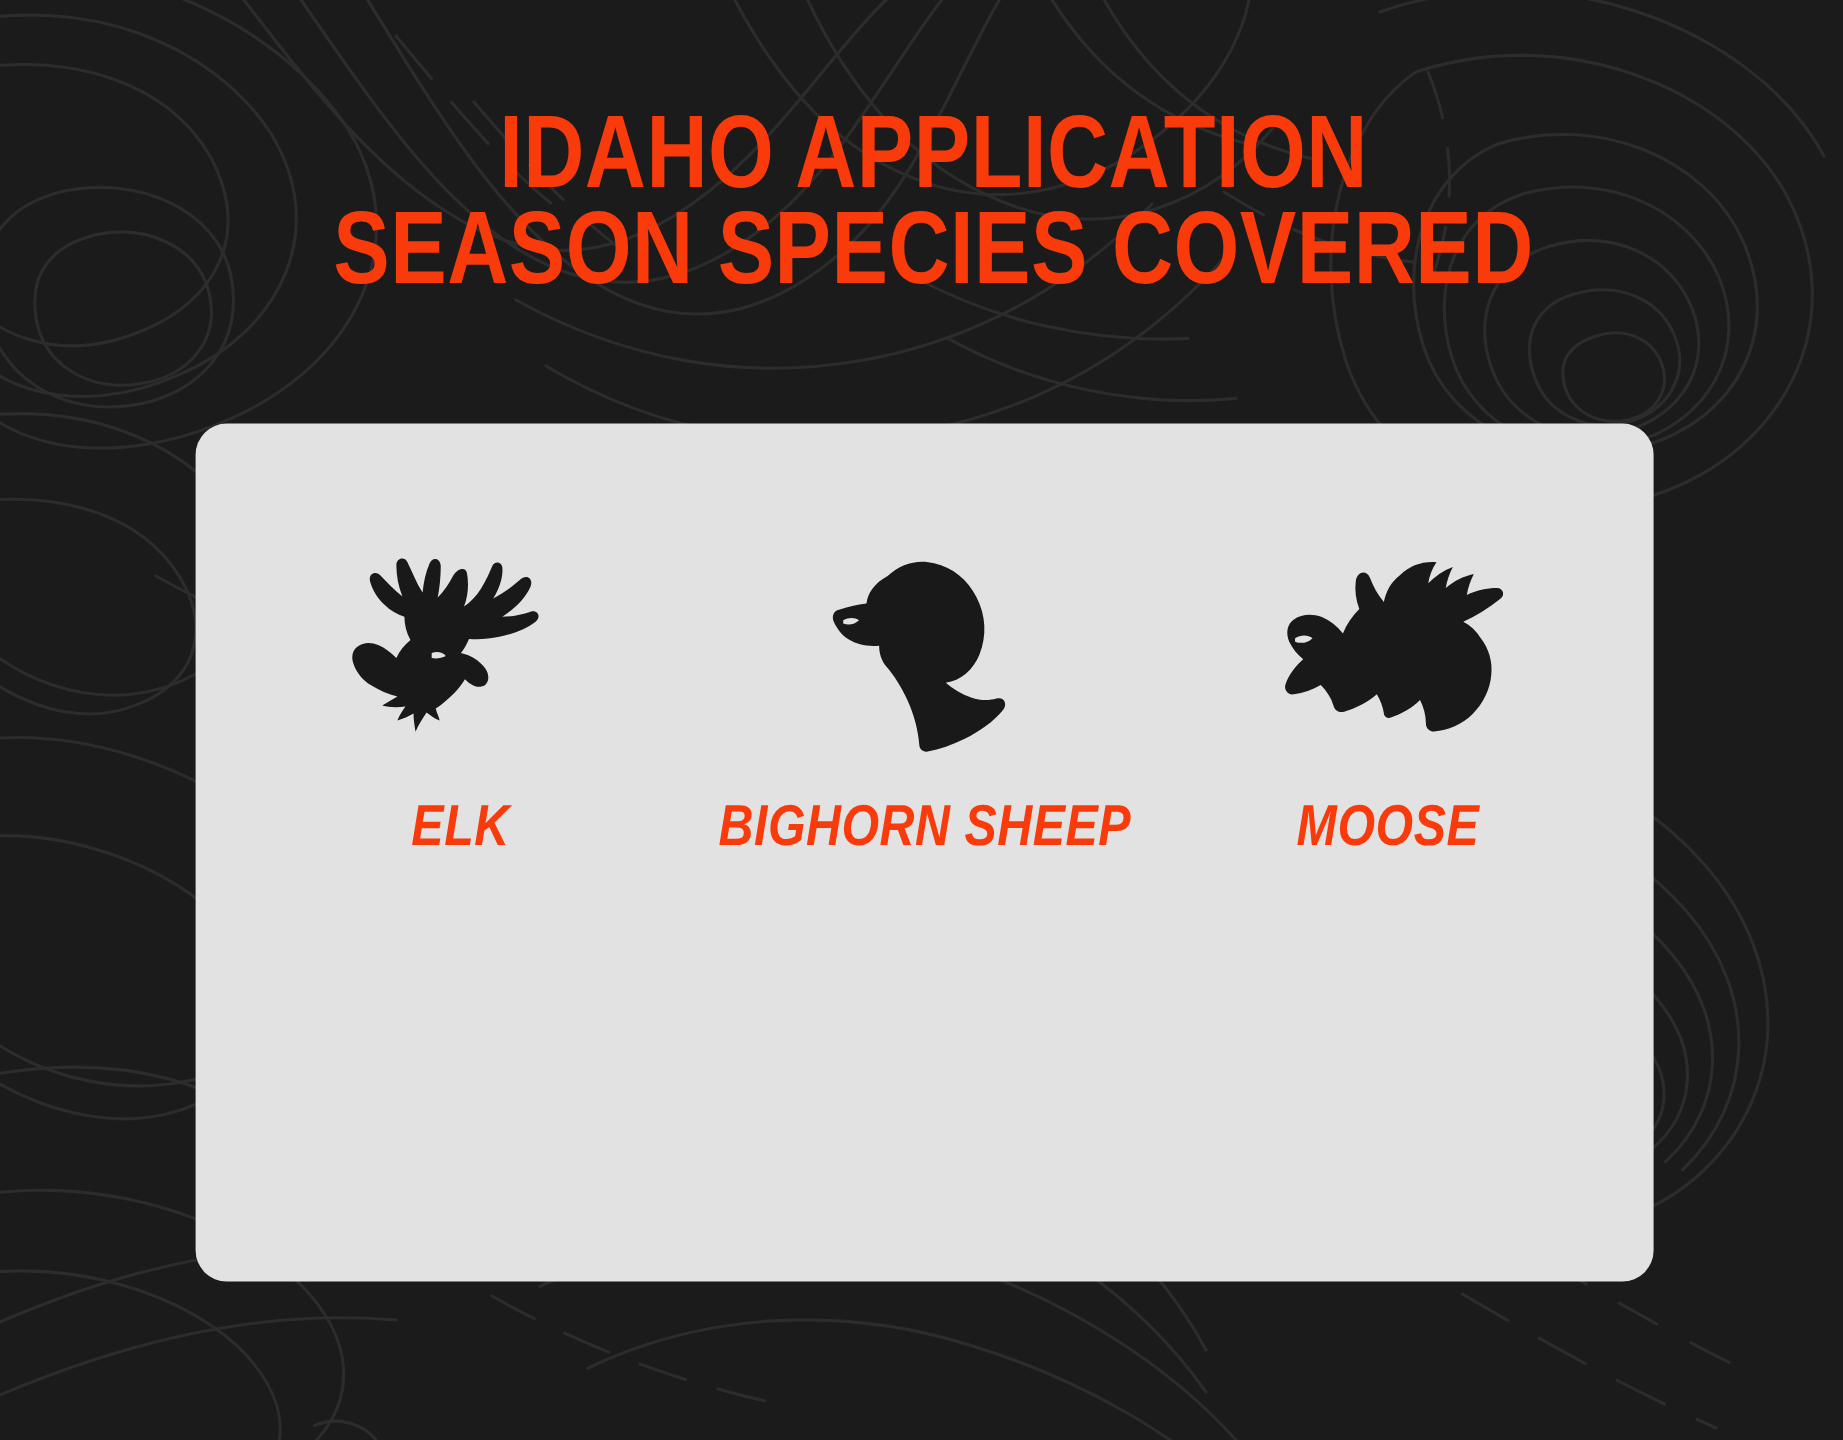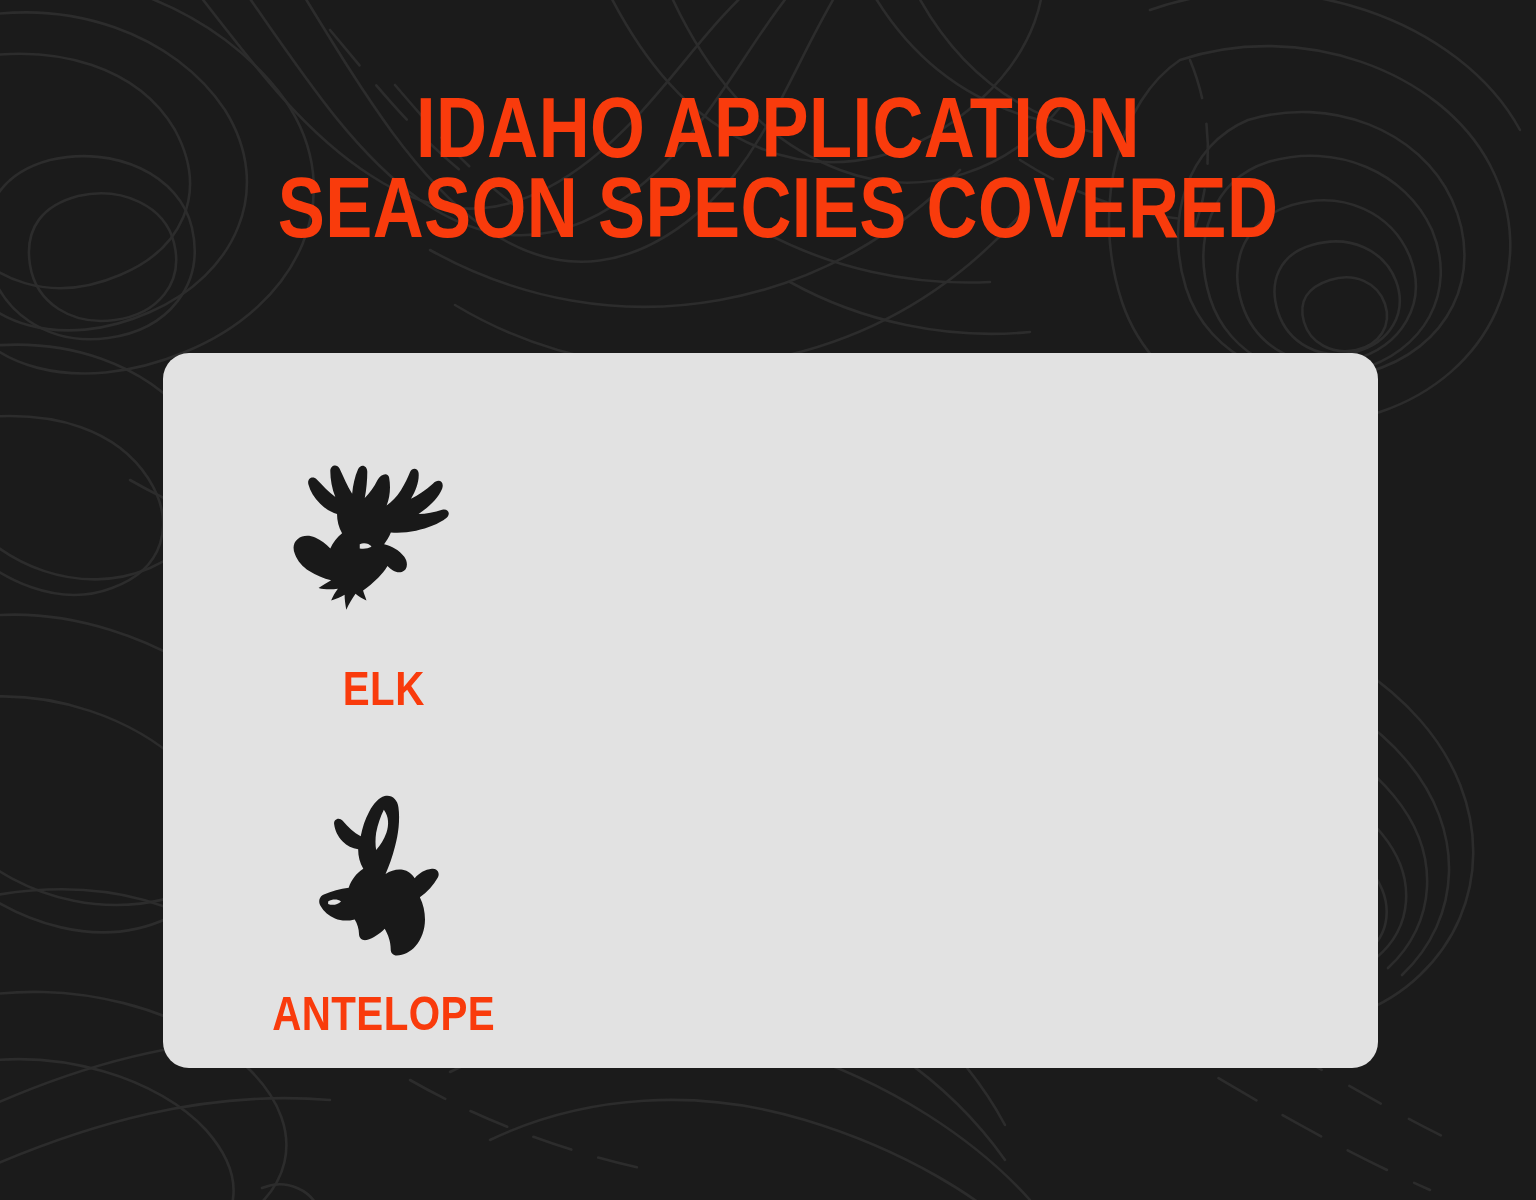--- a/index.html
+++ b/index.html
@@ -68,25 +68,25 @@
     z-index: 2;
     box-sizing: border-box;
     padding: 34px 28px 30px 28px;
     display: flex;
     flex-direction: column;
     justify-content: space-around;
   }
 
   .species-row {
     display: flex;
-    flex-direction: column;
-    align-items: flex-start;
+    align-items: flex-end;
     justify-content: space-around;
     width: 100%;
     height: 50%;
+    font-style: italic;
   }
 
   .species-cell {
     display: flex;
     flex-direction: column;
     align-items: center;
     justify-content: flex-end;
     width: 33.33%;
     height: 100%;
   }
@@ -232,45 +232,61 @@
                      C62,74 55,70 49,64 C42,57 37,49 35,41 C33,34 40,30 45,35
                      C52,42 59,50 67,56 C63,46 61,35 61,25 C61,18 69,16 72,22
                      C77,32 81,43 87,52 C88,42 90,32 94,23 C97,16 105,18 105,26
                      C105,36 104,47 102,57 C108,51 113,44 117,36 C121,28 130,26 131,33 Z"></path>
             <path d="M96,112 C101,110 107,111 110,115 C106,117 101,118 96,117 Z" fill="#E2E2E2"></path>
           </svg>
         </div>
         <div class="species-label">ELK</div>
       </div>
 
-
-
-    </div>
-
-    <div class="species-row row-2">
-
       <div class="species-cell">
         <div class="species-art">
-          <svg viewBox="0 0 170 210" xmlns="http://www.w3.org/2000/svg">
-            <path d="M86,14 C94,12 101,18 102,27 C104,42 102,58 98,73 C95,85 91,96 87,105
-                     C93,101 100,99 107,100 C113,101 118,105 121,110 C126,104 133,100 141,99
-                     C147,98 151,104 148,109 C143,118 136,126 127,132 C131,140 133,149 133,158
-                     C133,170 129,181 122,189 C116,196 108,200 100,200 C96,200 93,197 93,193
-                     C93,184 90,176 86,169 C80,175 73,180 65,182 C60,183 56,180 56,175
-                     C56,169 54,163 51,158 C43,160 35,160 28,157 C21,154 15,149 11,142
-                     C8,137 10,131 15,129 C24,125 34,122 44,121 C47,112 53,104 61,99
-                     C57,92 55,84 55,76 C48,75 42,72 37,67 C31,61 28,54 27,47
-                     C26,41 33,38 37,43 C43,50 50,57 58,61 C60,51 63,41 68,32
-                     C73,23 79,16 86,14 Z
-                     M85,30 C81,38 78,47 76,57 C75,64 75,71 76,77 C81,72 85,65 88,57
-                     C91,48 91,38 85,30 Z"></path>
-            <path d="M20,137 C25,134 31,134 35,137 C31,141 25,142 20,140 Z" fill="#E2E2E2"></path>
+          <svg viewBox="0 0 210 210" xmlns="http://www.w3.org/2000/svg">
+            <path d="M70,34 C83,22 99,18 114,22 C132,26 146,38 154,54 C163,71 164,91 157,108
+                     C151,123 139,133 125,135 C132,141 140,146 149,149 C158,152 166,152 173,150
+                     C180,148 184,155 179,161 C170,172 157,181 143,188 C131,194 119,198 108,200
+                     C104,201 100,198 100,194 C99,180 95,165 89,152 C83,139 76,128 69,120
+                     C64,114 62,107 62,100 C51,101 41,99 33,94 C27,90 22,84 19,77
+                     C17,72 19,67 24,66 C32,63 41,61 50,60 C51,51 57,41 70,34 Z
+                     M102,47 C112,41 124,41 133,48 C143,55 148,68 146,81 C144,93 136,102 125,105
+                     C118,107 111,105 107,100 C113,98 119,93 122,86 C126,77 124,66 117,59
+                     C112,53 107,49 102,47 Z"></path>
+            <path d="M28,76 C33,73 39,73 43,76 C39,80 33,81 28,79 Z" fill="#E2E2E2"></path>
           </svg>
         </div>
-        <div class="species-label">ANTELOPE</div>
+        <div class="species-label">BIGHORN SHEEP</div>
       </div>
+
+      <div class="species-cell">
+        <div class="species-art">
+          <svg viewBox="0 0 220 190" xmlns="http://www.w3.org/2000/svg">
+            <path d="M120,30 C128,22 139,18 151,19 C147,25 145,31 144,37 C150,31 157,26 165,23
+                     C162,29 160,35 159,41 C166,35 174,31 183,29 C180,35 178,41 177,47
+                     C185,43 194,41 203,41 C208,41 210,47 206,50 C196,58 185,65 174,70
+                     C180,73 185,78 189,84 C196,93 199,104 198,115 C197,128 191,140 182,149
+                     C173,158 161,163 149,164 C145,164 142,161 142,157 C142,150 140,143 137,137
+                     C130,144 121,149 112,152 C109,153 106,151 106,148 C105,142 103,137 100,132
+                     C92,139 82,144 72,147 C68,148 64,146 63,142 C61,135 57,129 52,124
+                     C45,128 37,131 29,132 C24,133 20,128 22,123 C25,115 30,108 37,102
+                     C32,98 28,93 25,87 C22,80 23,72 29,68 C36,63 45,63 53,66
+                     C60,69 66,74 71,80 C74,72 79,65 85,59 C82,51 81,43 82,35
+                     C83,27 91,25 94,32 C97,40 101,47 106,53 C108,44 112,36 120,30 Z"></path>
+            <path d="M30,84 C35,81 41,81 45,84 C41,88 35,89 30,87 Z" fill="#E2E2E2"></path>
+          </svg>
+        </div>
+        <div class="species-label">MOOSE</div>
+      </div>
+
+    </div>
+
+    <div class="species-row row-2">
+
 
 
 
     </div>
 
   </div>
 </div>
 
 </body></html>

